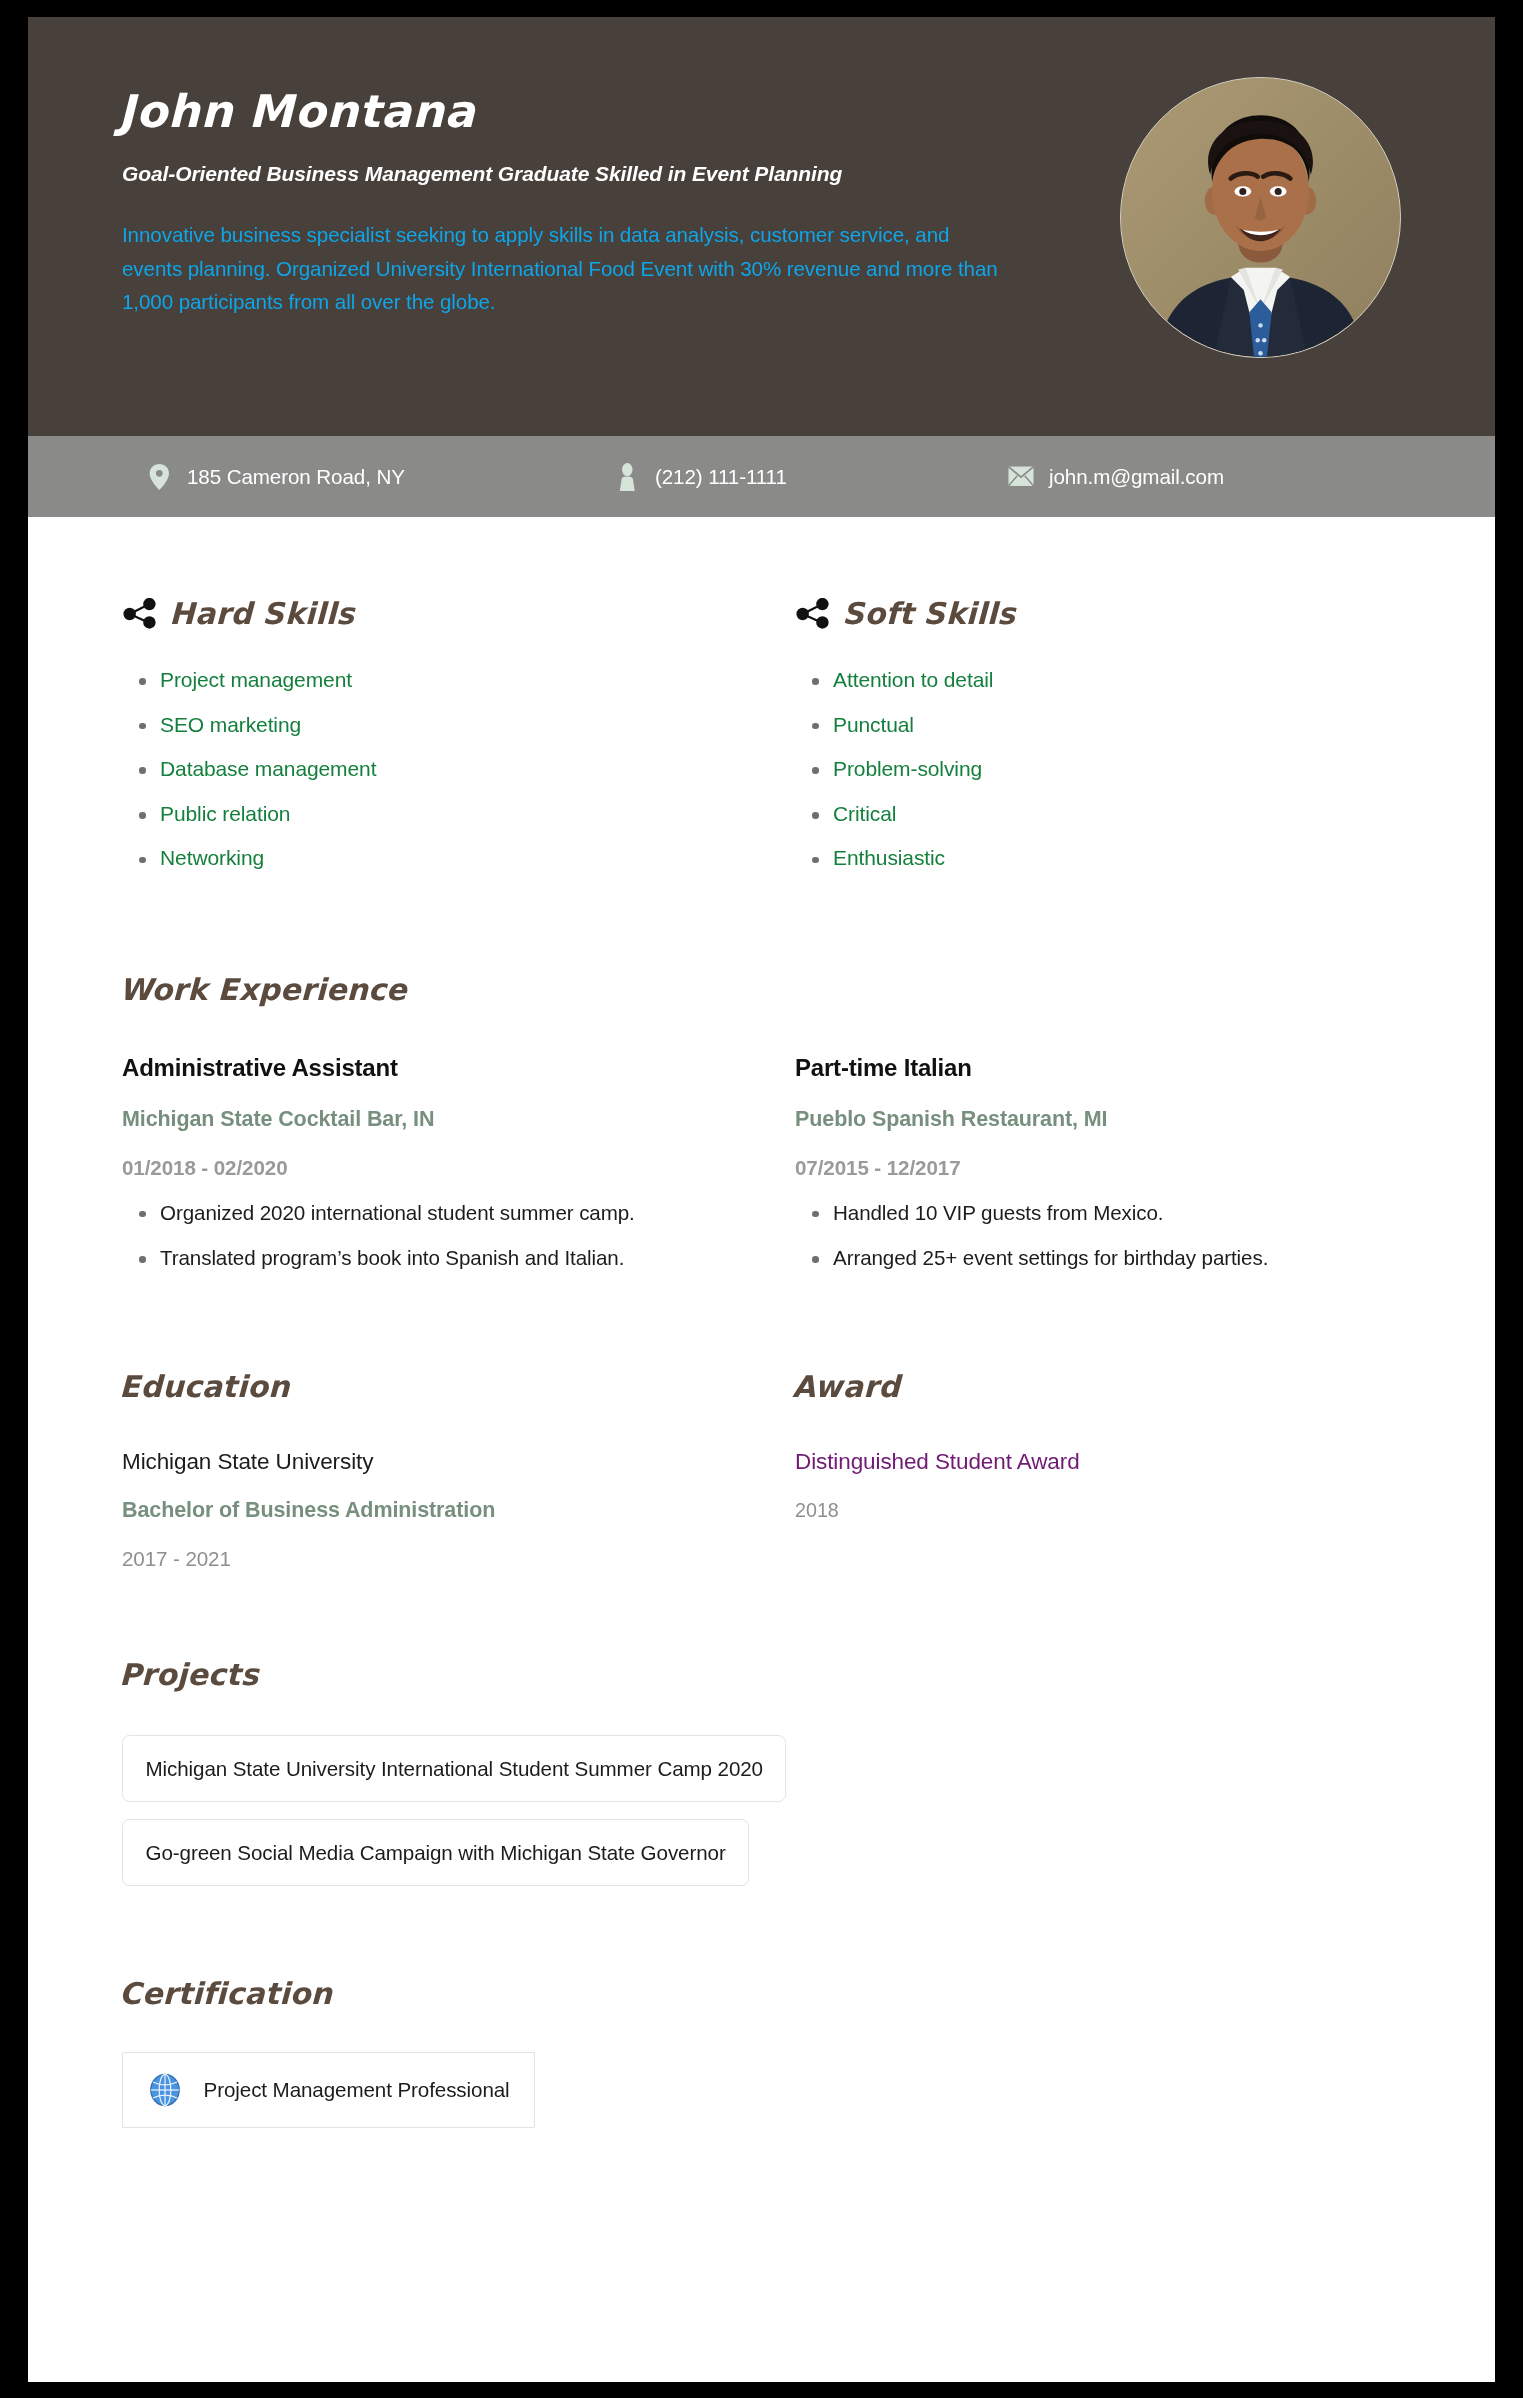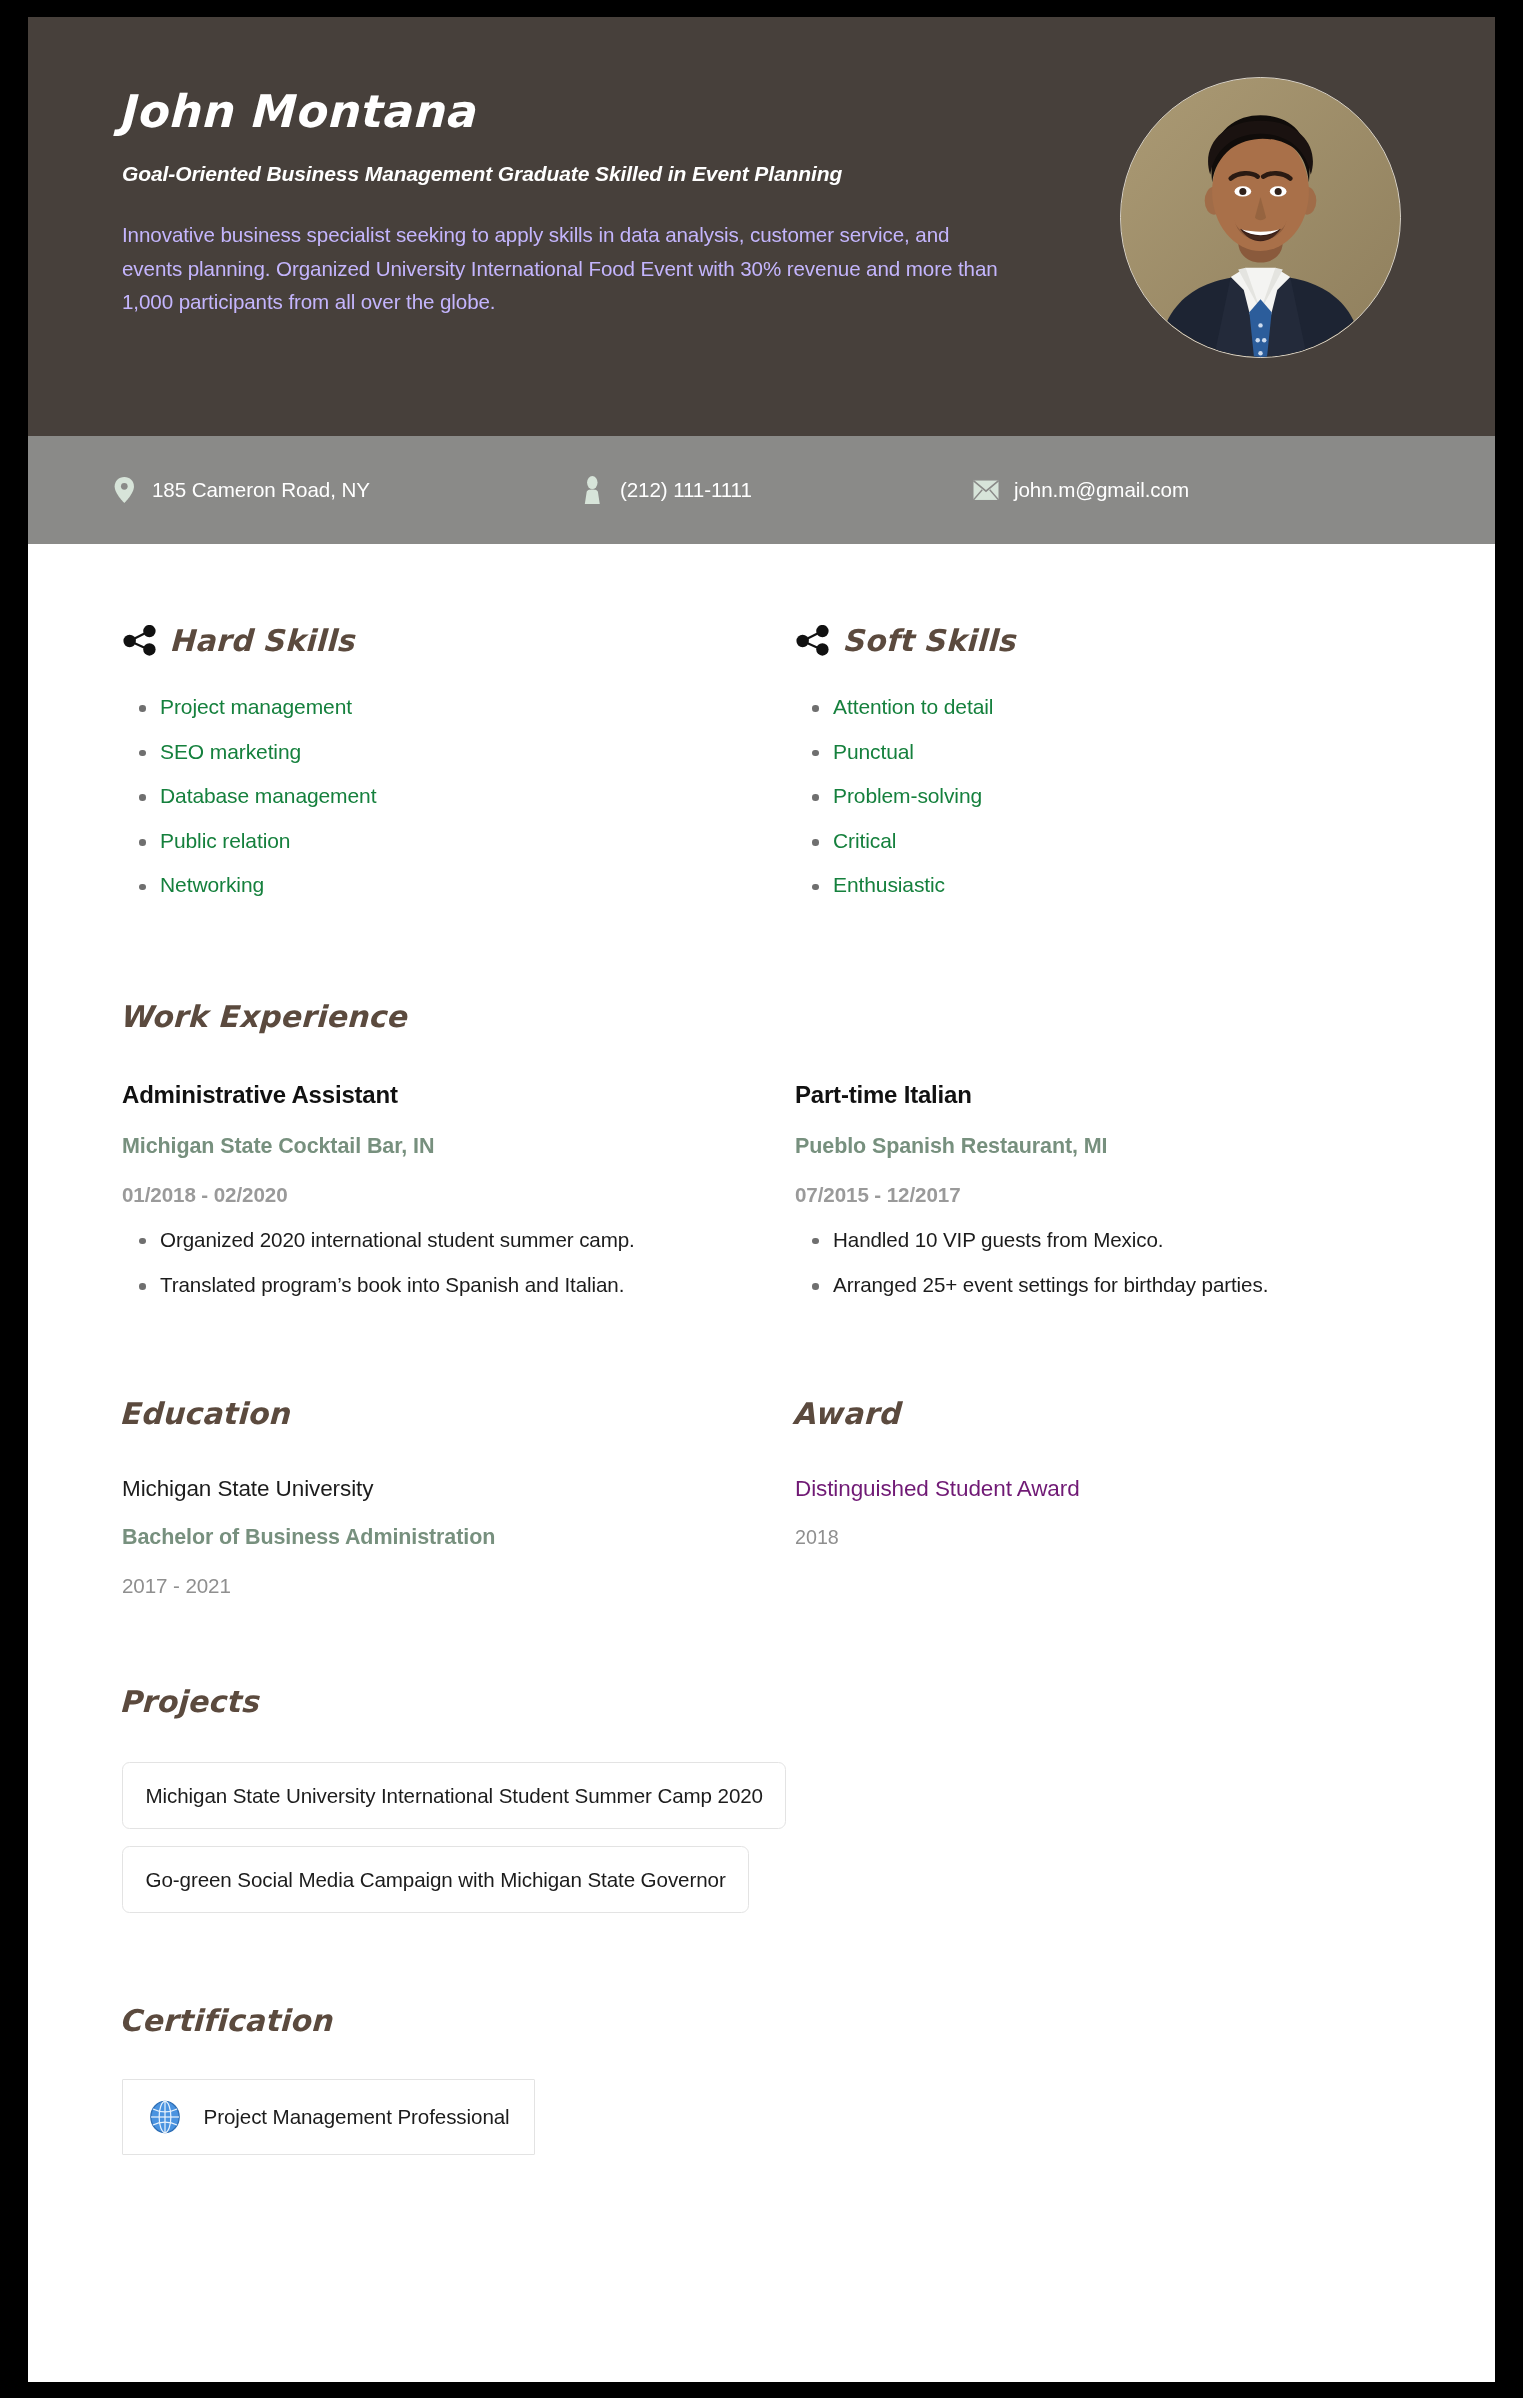--- a/index.html
+++ b/index.html
@@ -50,21 +50,21 @@
     font-weight: 700;
     font-style: italic;
     color: #ffffff;
     letter-spacing: -0.1px;
   }
 
   .summary {
     margin-top: 32px;
     font-size: 20.6px;
     line-height: 1.62;
-    color: #c4b5fd;
+    color: #0ea5e9;
     max-width: 885px;
     letter-spacing: -0.1px;
   }
 
   .photo-wrap {
     flex: 0 0 auto;
     margin-top: 5.6px;
     margin-right: 20.6px;
   }
   .photo {
@@ -74,24 +74,24 @@
     border: 1.9px solid #d8d2c8;
     overflow: hidden;
     position: relative;
     background: #a0906c;
   }
   .photo svg { display: block; width: 100%; height: 100%; }
 
   
   .contact-bar {
     background: #8a8a88;
-    height: 108px;
+    height: 81px;
     display: flex;
     align-items: center;
-    padding-left: 80px;
+    padding-left: 115px;
   }
   .contact-item {
     display: flex;
     align-items: center;
     color: #ffffff;
     font-size: 20.6px;
     letter-spacing: -0.1px;
   }
   .contact-item + .contact-item { margin-left: 0; }
   .ci-location { width: 468px; }

